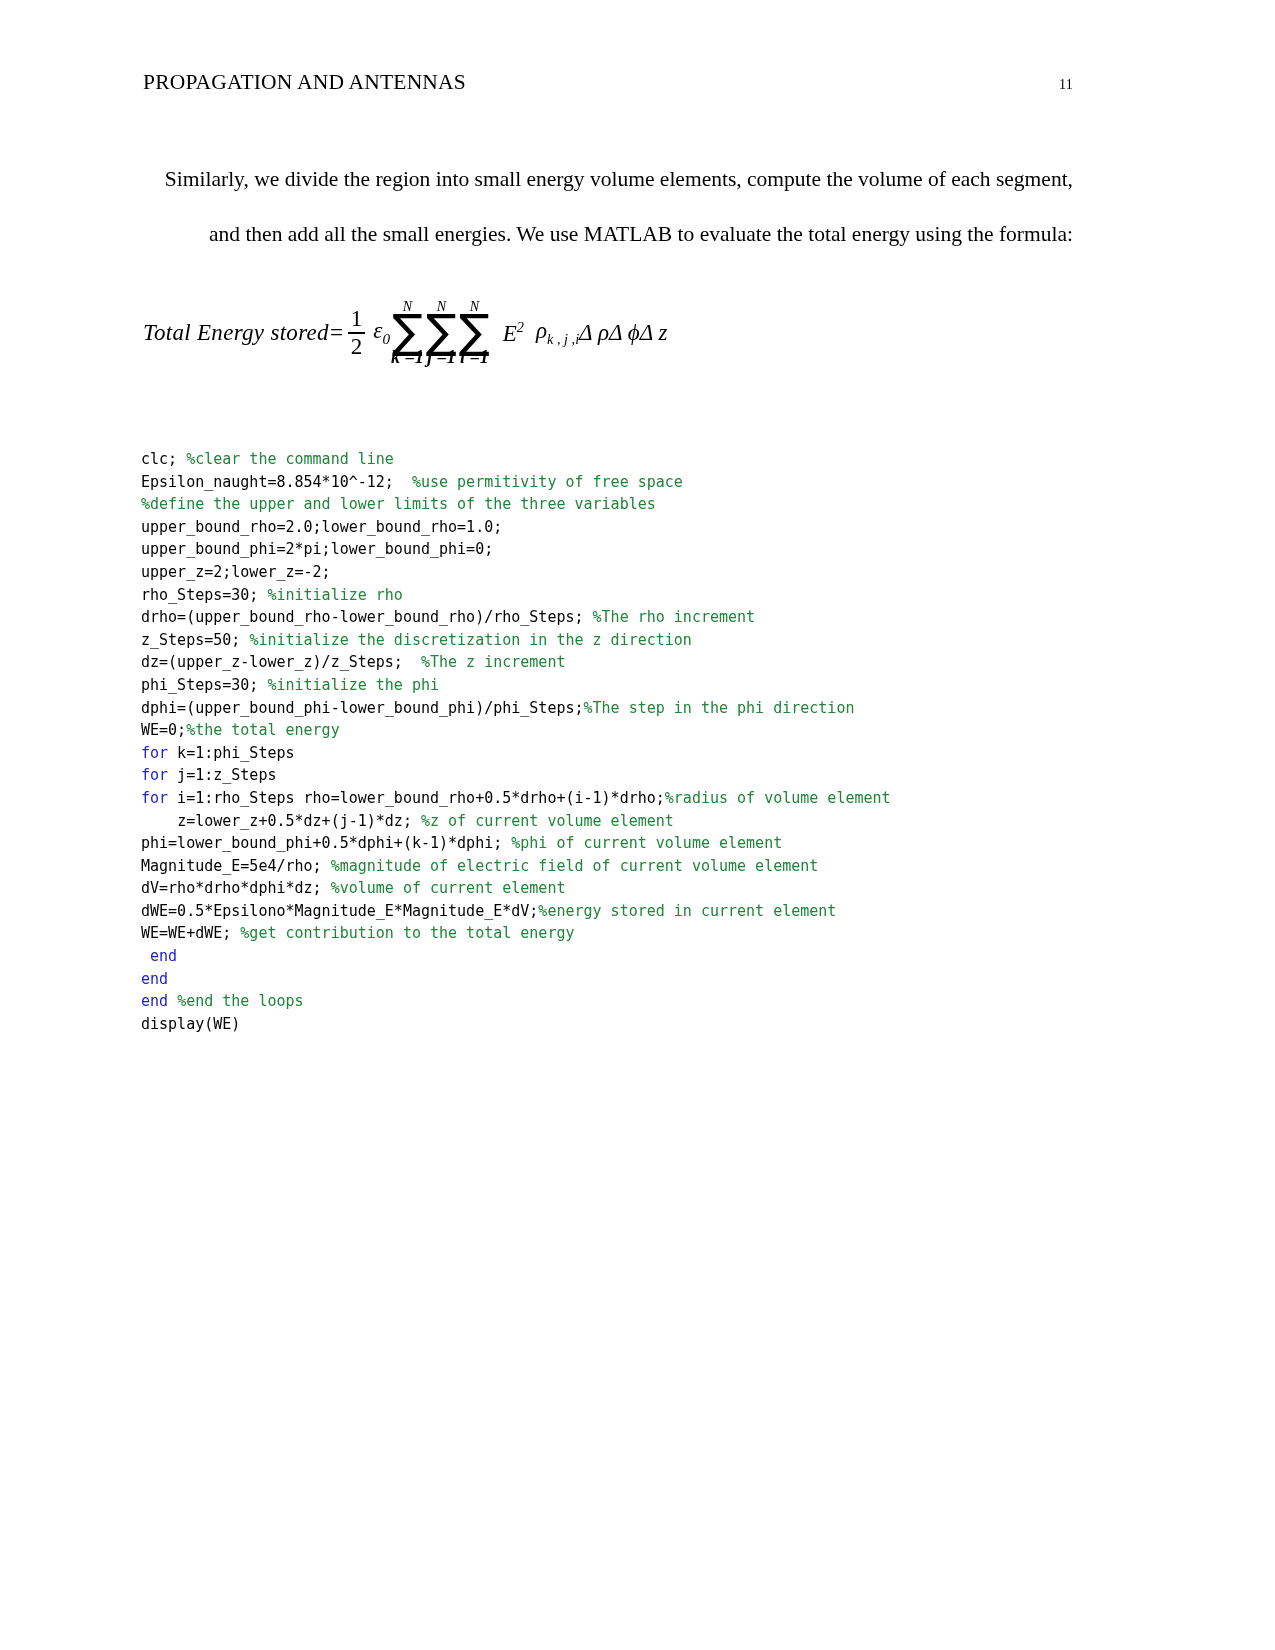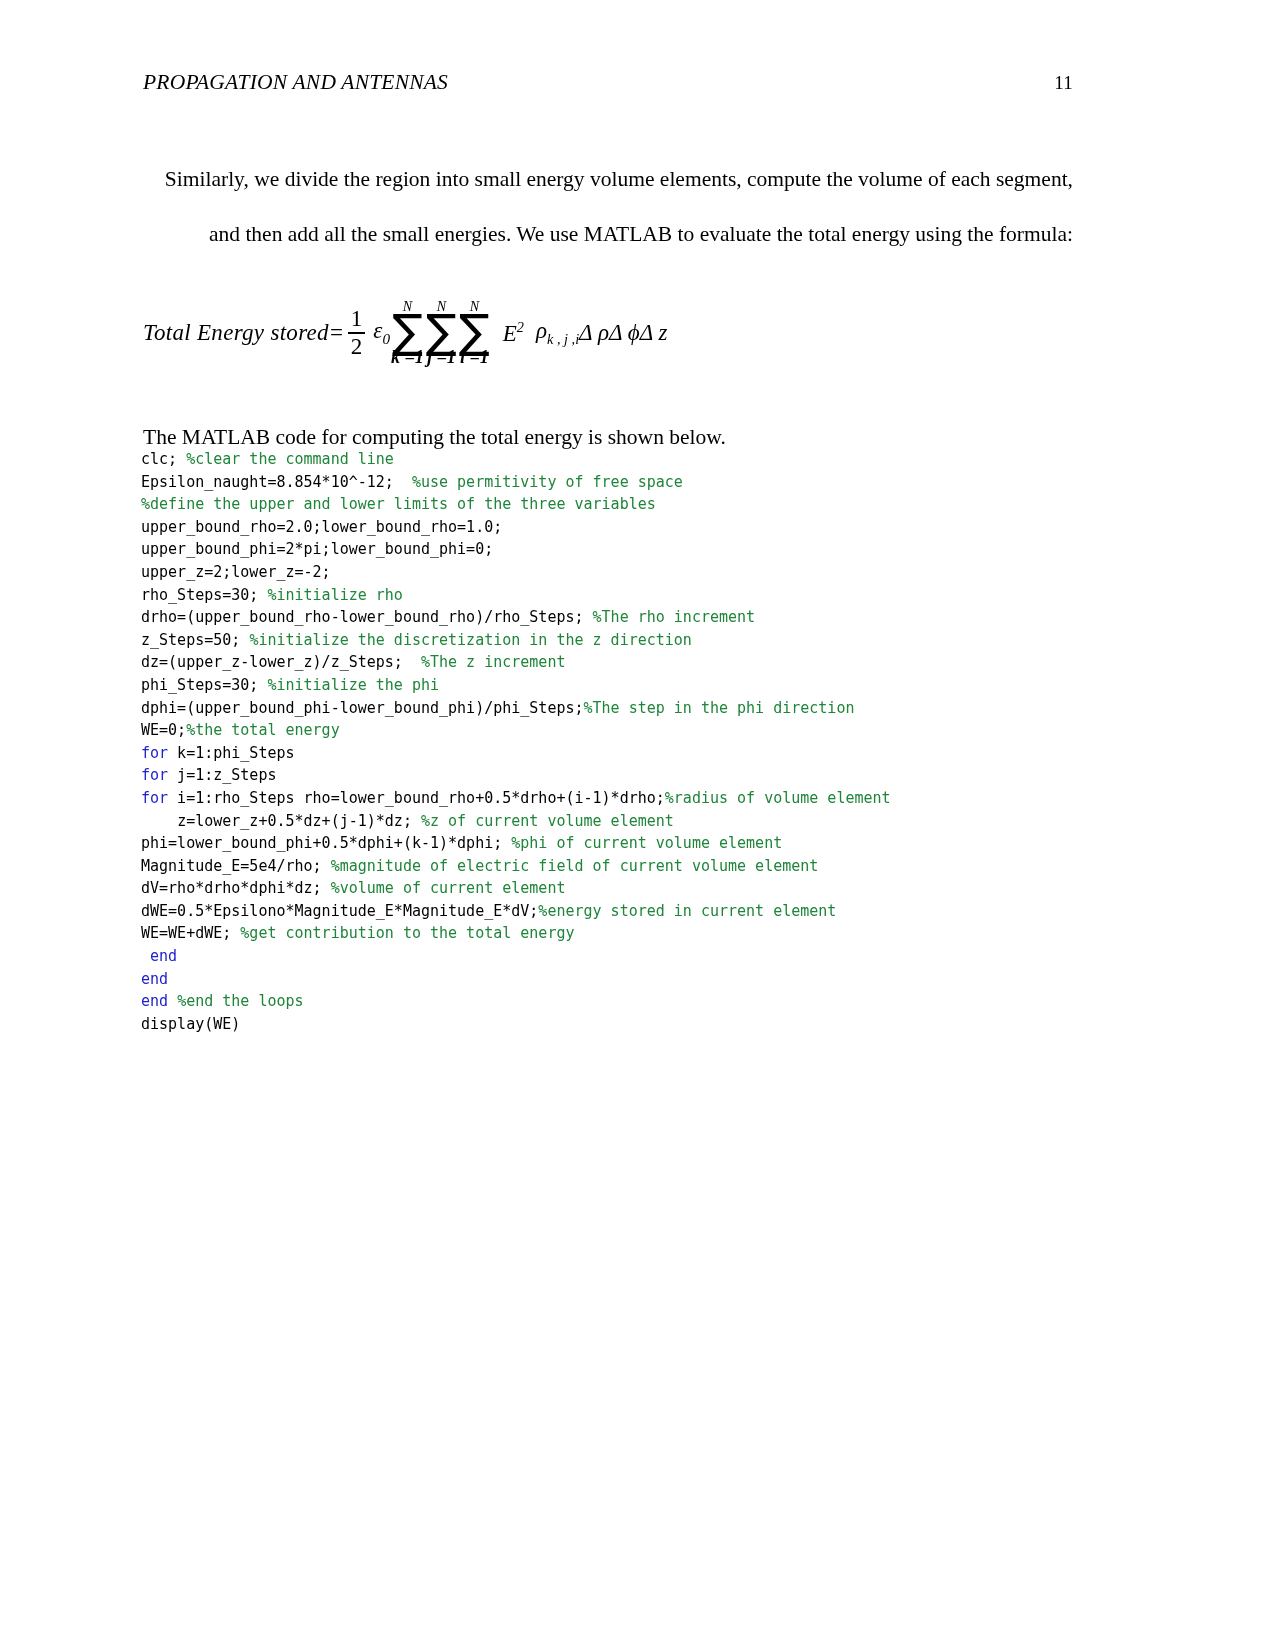--- a/index.html
+++ b/index.html
@@ -37,25 +37,24 @@
     justify-content: space-between;
     align-items: baseline;
     font-family: "Liberation Serif", "DejaVu Serif", serif;
     font-size: 21.5px;
     line-height: 1.2;
     letter-spacing: 0.2px;
     color: #000000;
   }
   .running-head .head-title {
     white-space: nowrap;
-    font-style: italic;
   }
   .running-head .head-pageno {
     white-space: nowrap;
-    font-size: 19px;
+    font-size: 14px;
   }
 
   
   .body-block {
     position: absolute;
     left: 143px;
     width: 930px;
     font-size: 21.5px;
     line-height: 55px;
     text-align: left;
@@ -212,17 +211,16 @@
       <span class="sigma">∑</span>
       <span class="lim-bot">i =1</span>
     </span>
     <span class="term"><span>E</span><sup>2</sup></span>
     <span class="term"><span>ρ</span><sub>k , j ,i</sub></span>
     <span class="delta-term">Δ ρ</span>
     <span class="delta-term">Δ ϕ</span>
     <span class="delta-term">Δ z</span>
   </div>
 
-  <p class="body-block para-2">The MATLAB code for computing the total energy is shown below.</p>
 
   <div class="code-block" id="code-block"><div class="code-line"><span class="cd">clc; </span><span class="cm">%clear the command line</span></div><div class="code-line"><span class="cd">Epsilon_naught=8.854*10^-12;  </span><span class="cm">%use permitivity of free space</span></div><div class="code-line"><span class="cm">%define the upper and lower limits of the three variables</span></div><div class="code-line"><span class="cd">upper_bound_rho=2.0;lower_bound_rho=1.0;</span></div><div class="code-line"><span class="cd">upper_bound_phi=2*pi;lower_bound_phi=0;</span></div><div class="code-line"><span class="cd">upper_z=2;lower_z=-2;</span></div><div class="code-line"><span class="cd">rho_Steps=30; </span><span class="cm">%initialize rho</span></div><div class="code-line"><span class="cd">drho=(upper_bound_rho-lower_bound_rho)/rho_Steps; </span><span class="cm">%The rho increment</span></div><div class="code-line"><span class="cd">z_Steps=50; </span><span class="cm">%initialize the discretization in the z direction</span></div><div class="code-line"><span class="cd">dz=(upper_z-lower_z)/z_Steps;  </span><span class="cm">%The z increment</span></div><div class="code-line"><span class="cd">phi_Steps=30; </span><span class="cm">%initialize the phi</span></div><div class="code-line"><span class="cd">dphi=(upper_bound_phi-lower_bound_phi)/phi_Steps;</span><span class="cm">%The step in the phi direction</span></div><div class="code-line"><span class="cd">WE=0;</span><span class="cm">%the total energy</span></div><div class="code-line"><span class="kw">for</span><span class="cd"> k=1:phi_Steps</span></div><div class="code-line"><span class="kw">for</span><span class="cd"> j=1:z_Steps</span></div><div class="code-line"><span class="kw">for</span><span class="cd"> i=1:rho_Steps rho=lower_bound_rho+0.5*drho+(i-1)*drho;</span><span class="cm">%radius of volume element</span></div><div class="code-line"><span class="cd">    z=lower_z+0.5*dz+(j-1)*dz; </span><span class="cm">%z of current volume element</span></div><div class="code-line"><span class="cd">phi=lower_bound_phi+0.5*dphi+(k-1)*dphi; </span><span class="cm">%phi of current volume element</span></div><div class="code-line"><span class="cd">Magnitude_E=5e4/rho; </span><span class="cm">%magnitude of electric field of current volume element</span></div><div class="code-line"><span class="cd">dV=rho*drho*dphi*dz; </span><span class="cm">%volume of current element</span></div><div class="code-line"><span class="cd">dWE=0.5*Epsilono*Magnitude_E*Magnitude_E*dV;</span><span class="cm">%energy stored in current element</span></div><div class="code-line"><span class="cd">WE=WE+dWE; </span><span class="cm">%get contribution to the total energy</span></div><div class="code-line"><span class="cd"> </span><span class="kw">end</span></div><div class="code-line"><span class="kw">end</span></div><div class="code-line"><span class="kw">end</span><span class="cd"> </span><span class="cm">%end the loops</span></div><div class="code-line"><span class="cd">display(WE)</span></div></div>
 
 </div>
 
 </body></html>

